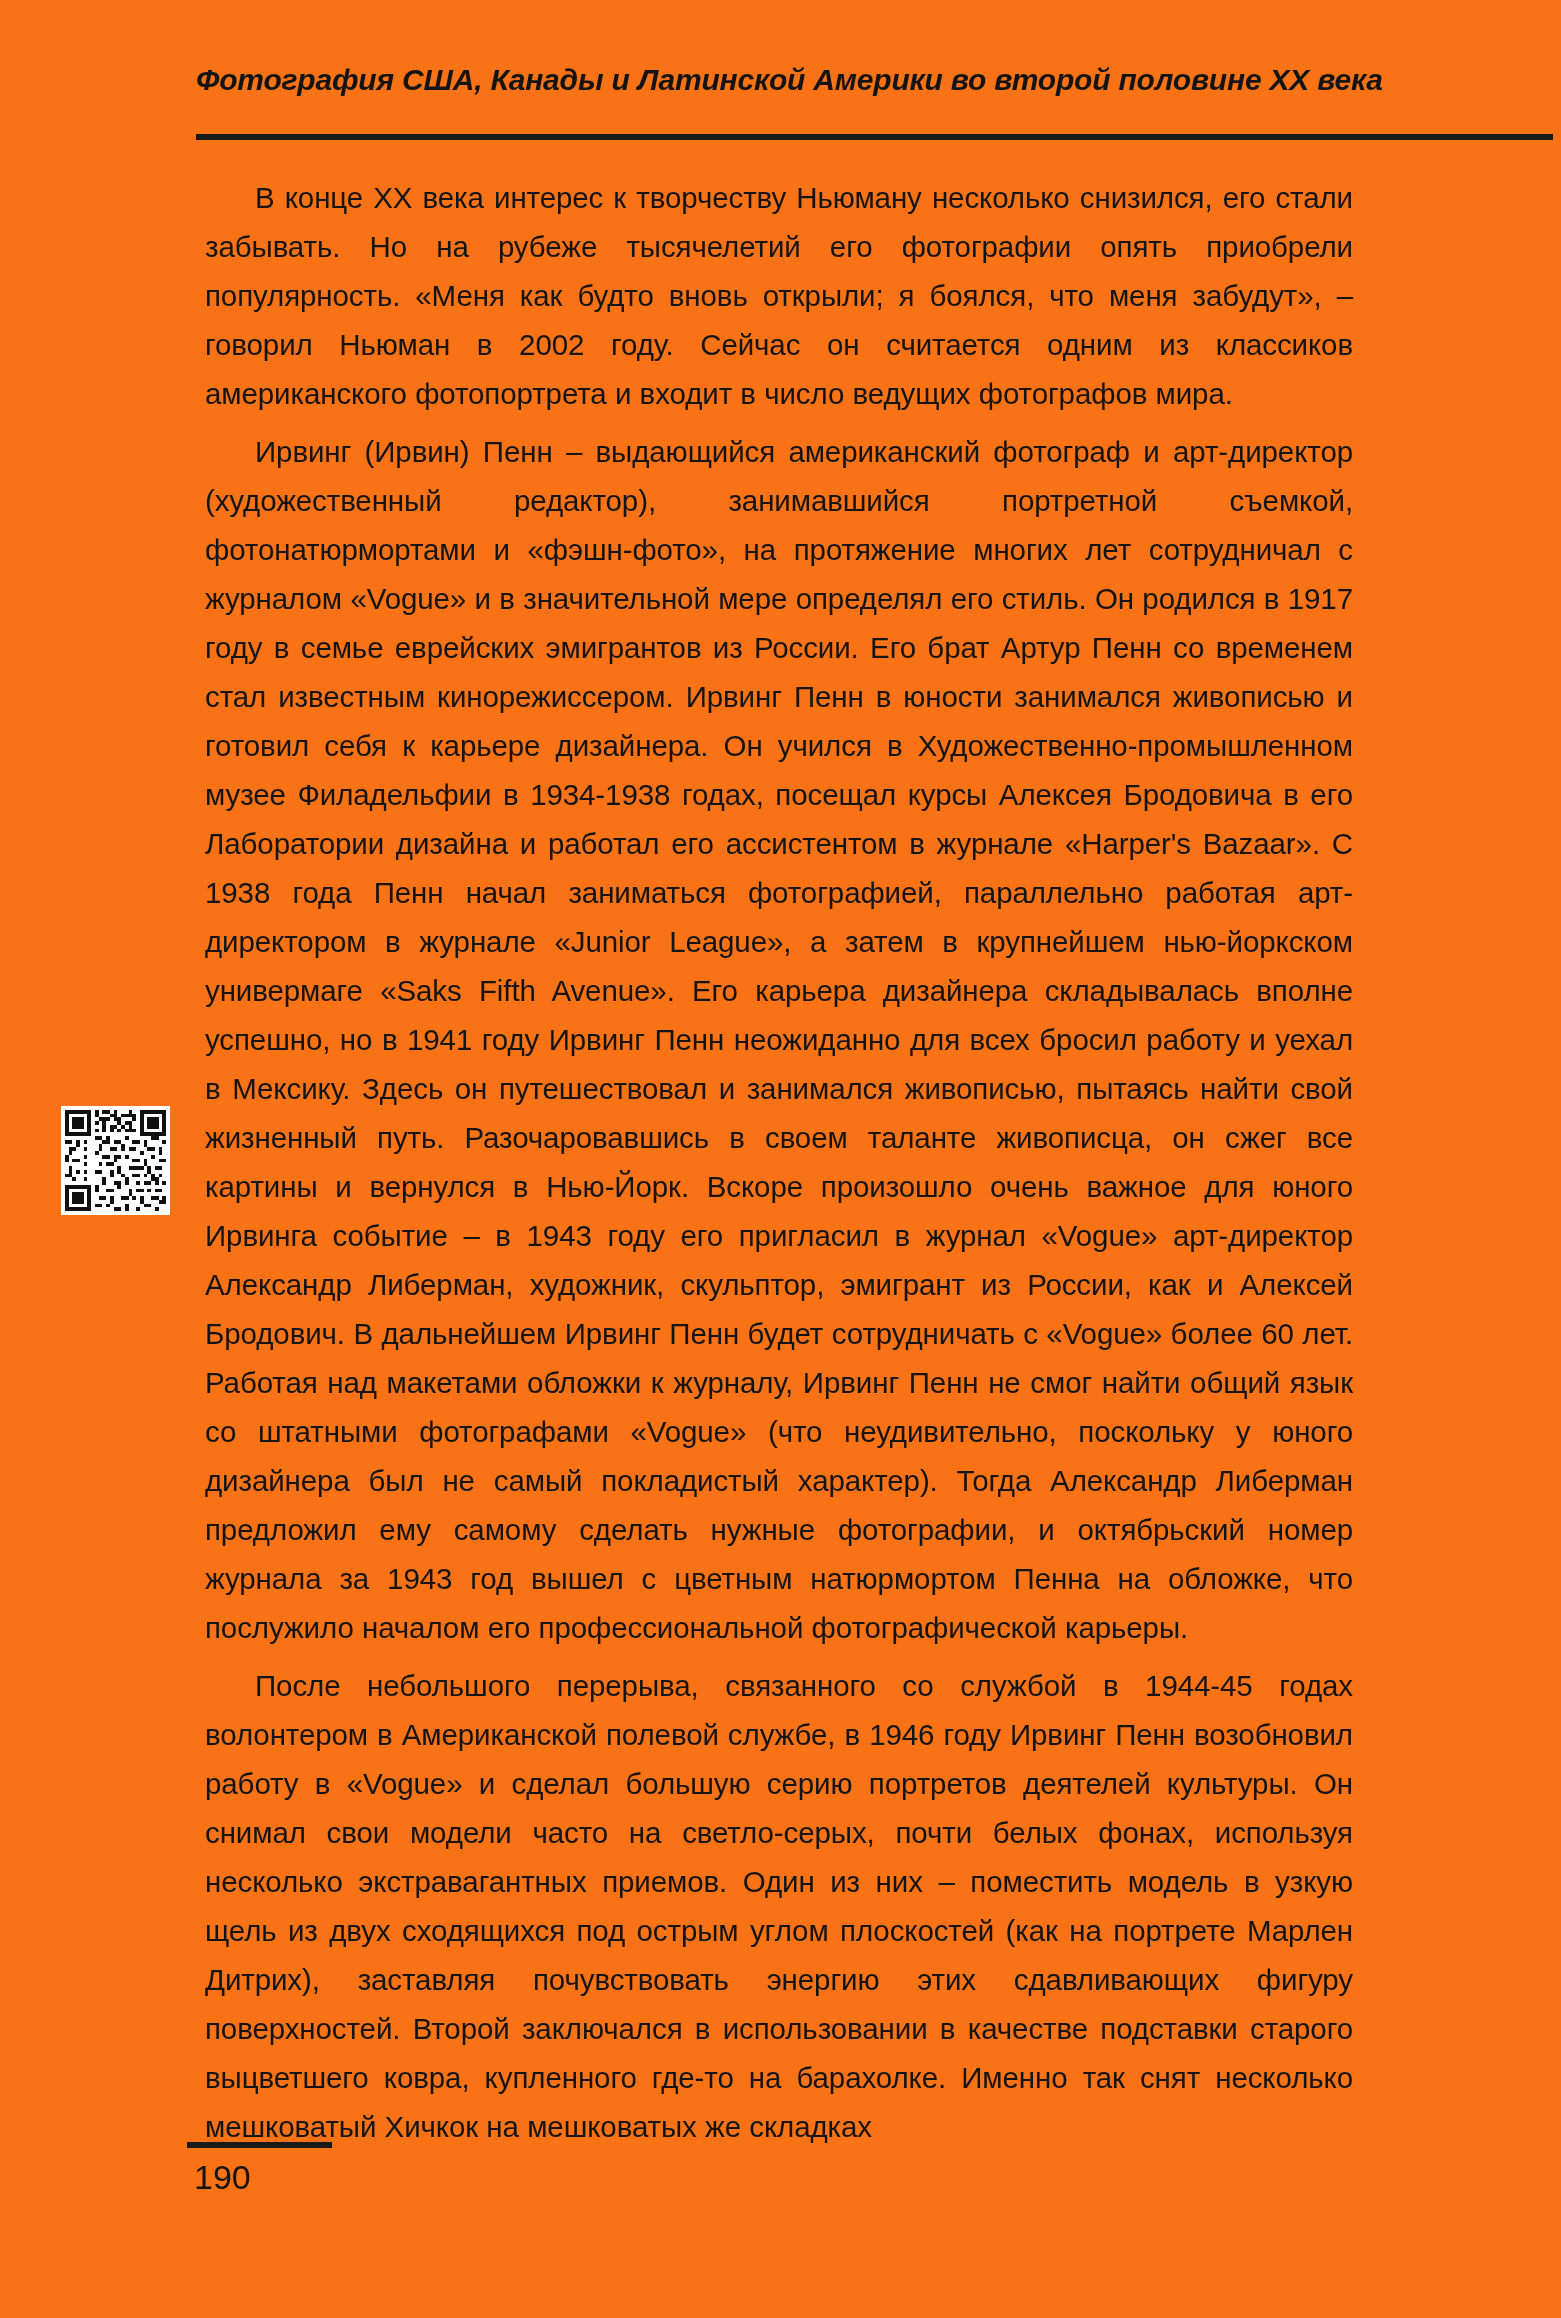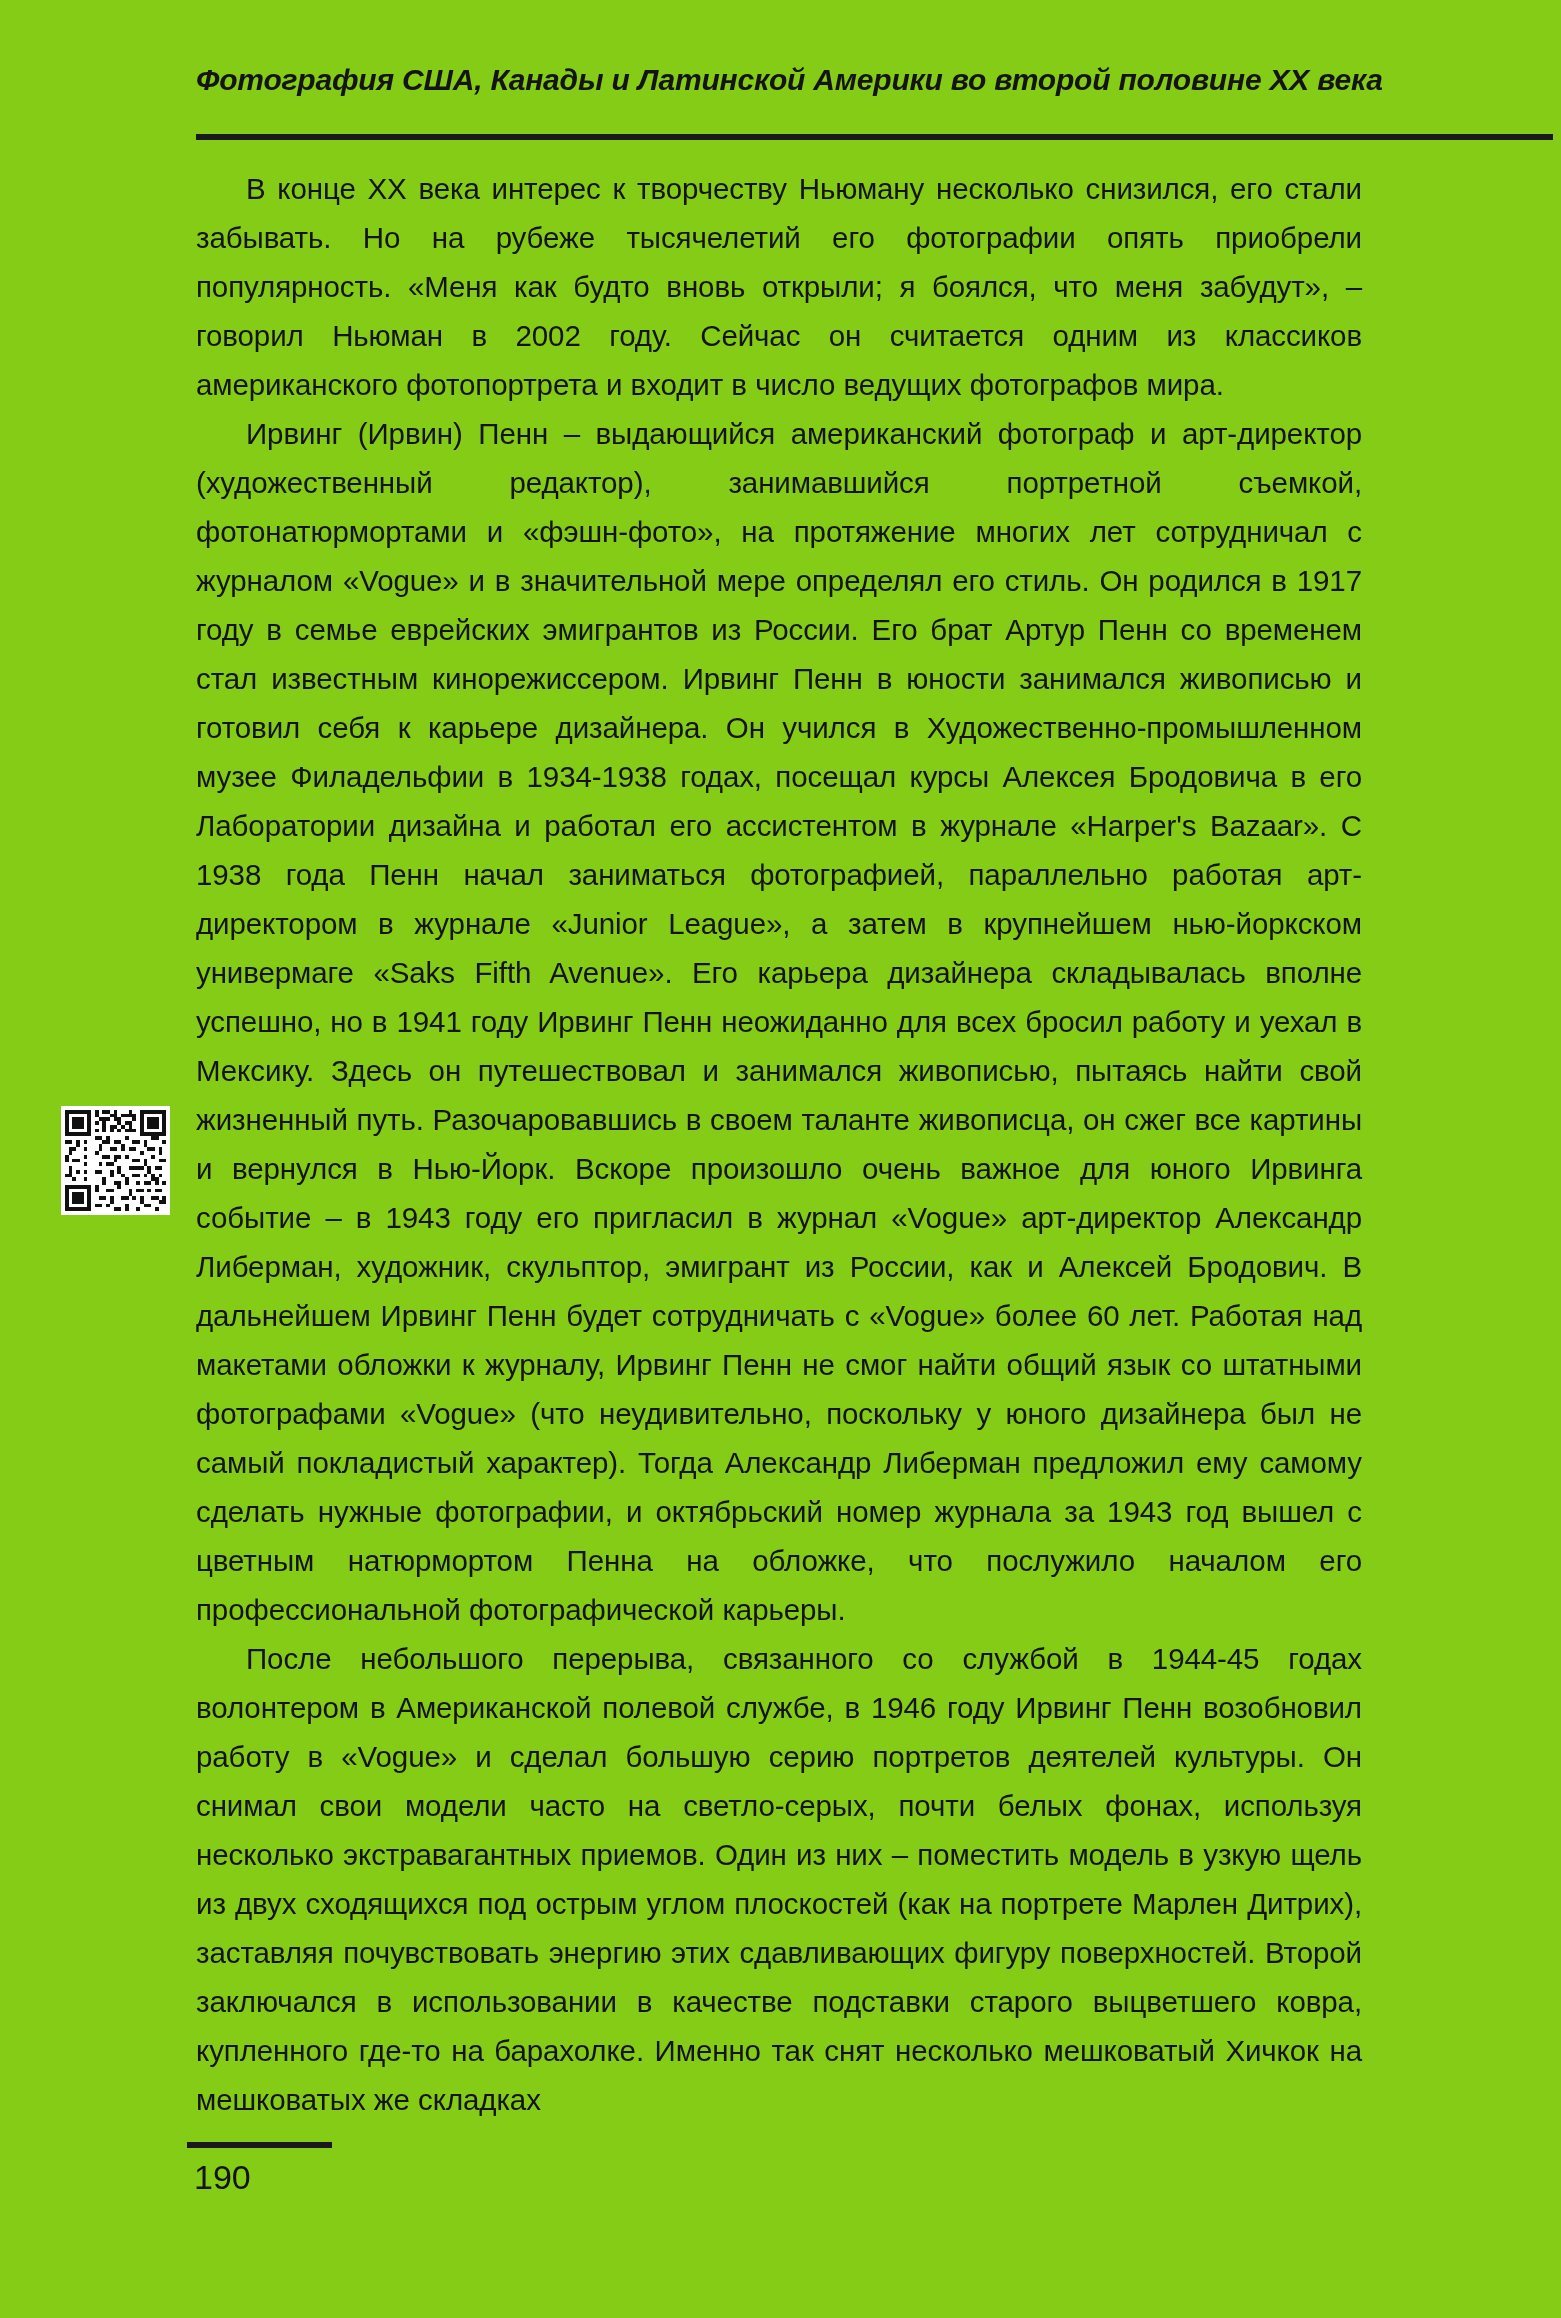--- a/index.html
+++ b/index.html
@@ -8,21 +8,21 @@
     background: #ffffff;
   }
   body {
     font-family: "Liberation Sans", sans-serif;
     color: #1a1a1a;
   }
   .page {
     position: relative;
     width: 1562px;
     height: 2319px;
-    background: #84cc16;
+    background: #f97316;
     overflow: hidden;
     box-sizing: border-box;
   }
 
   
   .running-header {
     position: absolute;
     left: 196px;
     top: 61px;
     width: 1357px;
@@ -44,21 +44,21 @@
   }
 
   
   .body-block {
     position: absolute;
     left: 196px;
     top: 164px;
     width: 1166px;
   }
   p.para {
-    margin: 0;
+    margin: 9px;
     text-align: justify;
     text-justify: inter-word;
     font-size: 29.5px;
     line-height: 49px;
     text-indent: 50px;
     color: #141414;
     letter-spacing: -0.1px;
     word-spacing: 0.2px;
     hyphens: manual;
   }

